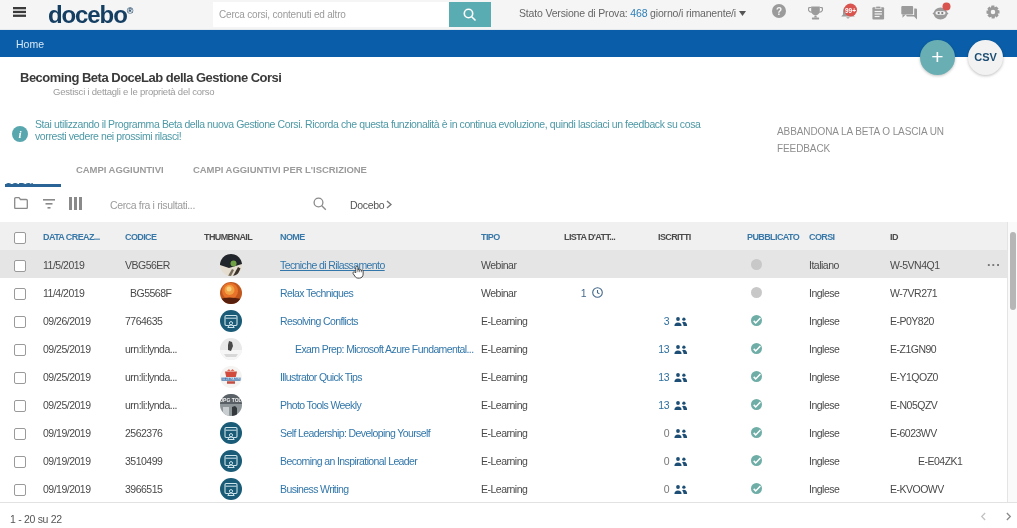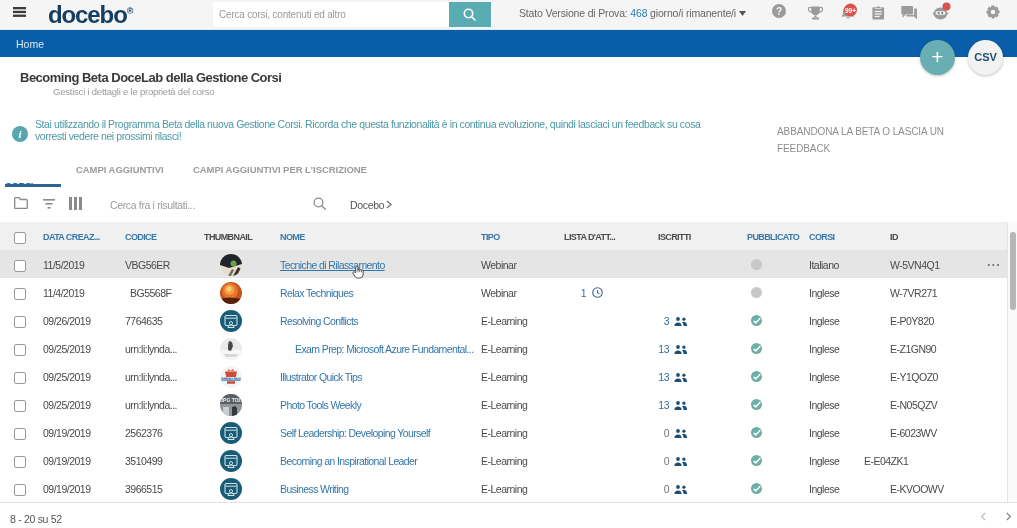--- a/index.html
+++ b/index.html
@@ -388,21 +388,21 @@
         <circle cx="4" cy="2" r="1.9" fill="#1d4e75"></circle>
         <path d="M0.4 9 a3.6 3.6 0 0 1 7.2 0 Z" fill="#1d4e75"></path>
         <circle cx="9.9" cy="2.2" r="1.65" fill="#1d4e75"></circle>
         <path d="M8.1 5.4 C9 4.55 10.8 4.5 11.9 5.6 C12.7 6.4 13.1 7.5 13.1 9 L9.6 9 C9.5 7.6 9 6.3 8.1 5.4 Z" fill="#1d4e75"></path>
       </svg>
       <svg style="position:absolute;left:751px;top:8.5px" width="11" height="11" viewBox="0 0 11 11">
         <circle cx="5.5" cy="5.5" r="5.5" fill="#6fada7"></circle>
         <path d="M2.7 5.9 L4.7 7.9 L9.4 3.0" fill="none" stroke="#fff" stroke-width="1.5"></path>
       </svg>
       <span style="left:809px">Inglese</span>
-      <span style="left:864px">E-E04ZK1</span>
+      <span style="left:918px">E-E04ZK1</span>
     </div>
 <div class="row" style="top:474px;background:#fff">
       <div class="cb"></div>
       <span style="left:43px">09/19/2019</span>
       <span style="left:125px">3966515</span>
       <div class="thumb" style="background:#1a5b77"><svg width="22" height="22" viewBox="0 0 22 22">
           <rect x="5" y="5.5" width="12" height="10" rx="1.2" fill="none" stroke="#cfe3ea" stroke-width="1.1"></rect>
           <line x1="5.5" y1="8.2" x2="16.5" y2="8.2" stroke="#cfe3ea" stroke-width="1"></line>
           <circle cx="11" cy="13.2" r="1.6" fill="#1a5b77" stroke="#cfe3ea" stroke-width="1"></circle>
           <path d="M7.8 17.5 a3.3 3.3 0 0 1 6.4 0 Z" fill="#1a5b77" stroke="#cfe3ea" stroke-width="1"></path>
@@ -419,21 +419,21 @@
       <svg style="position:absolute;left:751px;top:8.5px" width="11" height="11" viewBox="0 0 11 11">
         <circle cx="5.5" cy="5.5" r="5.5" fill="#6fada7"></circle>
         <path d="M2.7 5.9 L4.7 7.9 L9.4 3.0" fill="none" stroke="#fff" stroke-width="1.5"></path>
       </svg>
       <span style="left:809px">Inglese</span>
       <span style="left:890px">E-KVOOWV</span>
     </div>
 </div>
 
 <div id="pager">
-  <span class="info">8 - 20 su 52</span>
+  <span class="info">1 - 20 su 22</span>
   <svg style="position:absolute;left:980px;top:9px" width="6" height="9" viewBox="0 0 7 10">
     <path d="M6 1 L2 5 l4 4" fill="none" stroke="#c2c2c2" stroke-width="1.5"></path>
   </svg>
   <svg style="position:absolute;left:1005.5px;top:9px" width="6" height="9" viewBox="0 0 7 10">
     <path d="M1 1 l4 4 l-4 4" fill="none" stroke="#8a8a8a" stroke-width="1.5"></path>
   </svg>
 </div>
 <div id="sbar">
     <div class="thumbbar"></div>
   </div>

